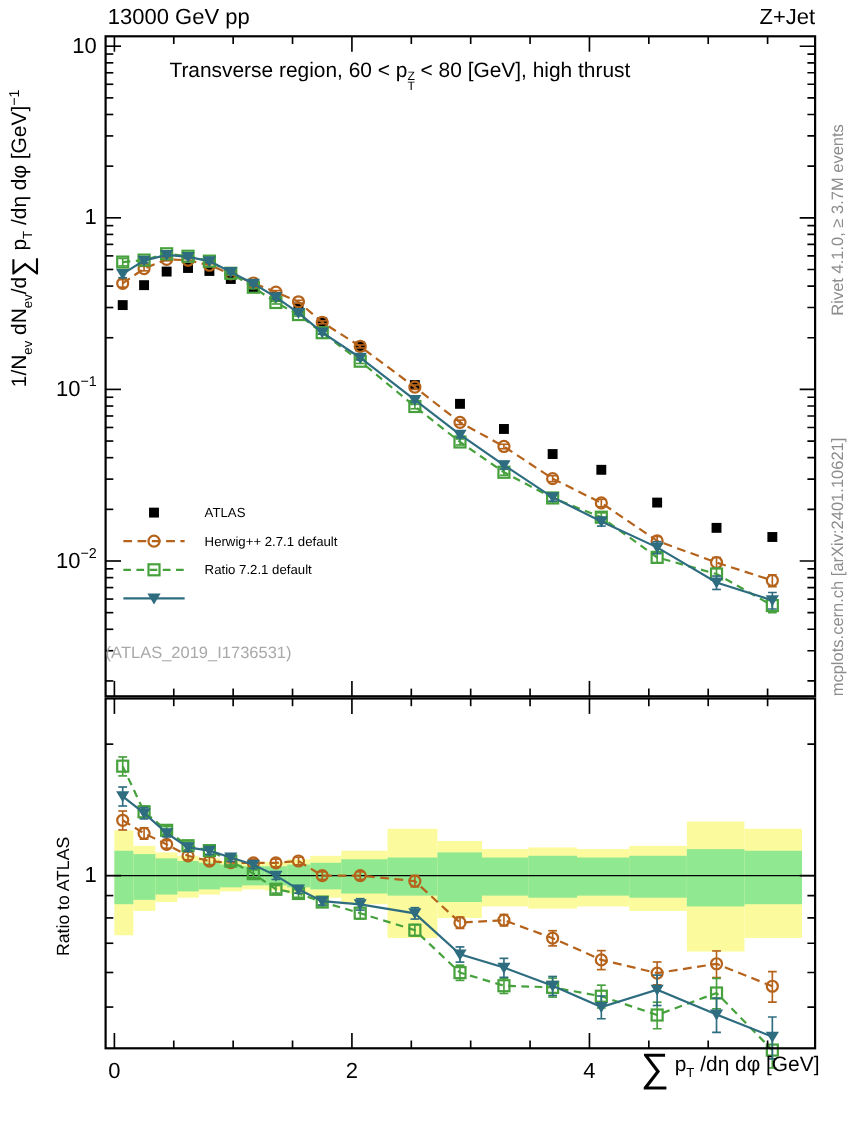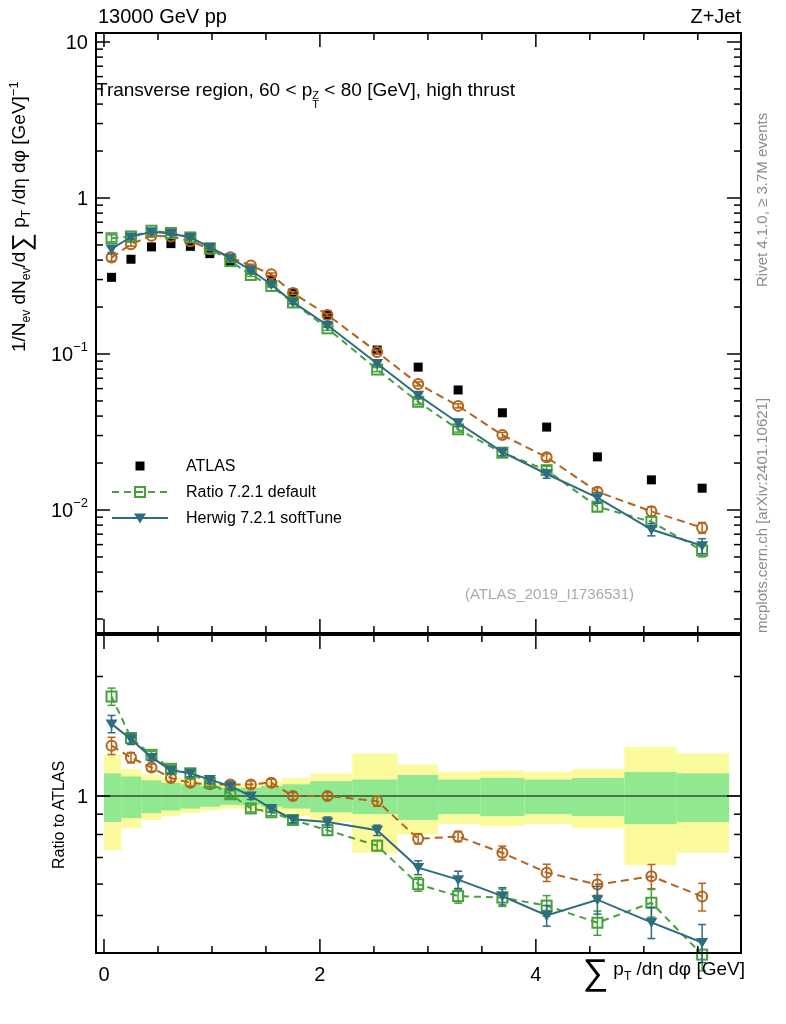--- a/index.html
+++ b/index.html
@@ -3,36 +3,36 @@
 <meta charset="utf-8">
 <style>
   html,body{margin:0;padding:0;background:#fff;}
   body{width:786px;height:1024px;position:relative;font-family:"Liberation Sans",sans-serif;color:#000;}
   .stage{position:absolute;left:0;top:0;width:786px;height:1024px;}
   #chart{position:absolute;left:0;top:0;z-index:1;}
   .txt{position:absolute;z-index:2;white-space:nowrap;}
   .hdr{font-size:20px;}
   #header-left{left:98px;top:5px;text-align:right;}
   #header-right{right:45px;top:5px;margin-left:10px;}
-  #plot-title{left:96px;top:79px;width:535px;font-size:19px;}
+  #plot-title{left:96px;top:54px;width:535px;text-align:center;font-size:19px;}
   .stack{display:inline-flex;flex-direction:column;align-items:center;font-size:11px;line-height:9px;vertical-align:-3px;}
   sub.s{font-size:12px;vertical-align:-5px;line-height:0;}
   sup.s{font-size:13px;vertical-align:7px;line-height:0;}
   .sigma-mid{font-size:26px;vertical-align:-5px;line-height:0;}
   .sigma-big{font-size:36px;vertical-align:-9px;line-height:0;}
   .vtext{position:absolute;transform:rotate(-90deg);transform-origin:0 0;white-space:nowrap;z-index:2;}
   #ylabel-main{left:8px;top:352px;font-size:19px;}
   #ylabel-ratio{left:50px;top:869px;font-size:16px;}
   #xlabel{right:41px;top:958px;font-size:19px;text-align:left;}
-  #watermark{left:96px;top:585px;width:538px;text-align:right;font-size:15px;color:#a9a9a9;}
+  #watermark{left:96px;top:585px;width:538px;text-align:left;font-size:15px;color:#a9a9a9;}
   #rivet-note{left:753px;top:287px;font-size:15px;color:#8c8c8c;}
   #mcplots-note{left:753px;top:633px;font-size:15px;color:#8c8c8c;}
   #legend{position:absolute;left:112px;top:453px;z-index:2;}
   .legend-row{display:flex;align-items:center;height:26px;}
-  .legend-label{margin-left:18px;font-size:16px;text-align:right;}
+  .legend-label{margin-left:18px;font-size:12px;text-align:right;}
 </style>
 </head>
 <body>
 
 <div class="stage">
   <svg id="chart" width="786" height="1024" font-family="&quot;Liberation Sans&quot;, sans-serif">
       <g>
         <rect x="103.98962169400737" y="754.7899227804851" width="17.274857716772672" height="95.47090175169387" fill="#fbfb9d"></rect>
         <rect x="121.26447941078004" y="768.9302128867738" width="19.9740542350184" height="59.195784439924864" fill="#fbfb9d"></rect>
         <rect x="141.23853364579844" y="774.9278579370824" width="19.97405423501843" height="45.08299877332604" fill="#fbfb9d"></rect>
@@ -736,26 +736,32 @@
 
   <div id="legend">
       <div class="legend-row">
         <svg width="56" height="18">
           <rect x="23.5" y="4.5" width="9" height="9" fill="#000000"></rect>
         </svg>
         <span class="legend-label">ATLAS</span>
       </div>
       <div class="legend-row">
         <svg width="56" height="18">
+          <line x1="0" y1="9" x2="56" y2="9" stroke="#b5621b" stroke-width="2" stroke-dasharray="8,5"></line>
+          <circle cx="28" cy="9" r="5" fill="none" stroke="#b5621b" stroke-width="2"></circle>
+        </svg>
+        <span class="legend-label">Herwig++ 2.7.1 default</span>
+      </div>
+      <div class="legend-row">
+        <svg width="56" height="18">
           <line x1="0" y1="9" x2="56" y2="9" stroke="#46a13d" stroke-width="2" stroke-dasharray="7,5"></line>
           <rect x="23" y="4" width="10" height="10" fill="none" stroke="#46a13d" stroke-width="2"></rect>
         </svg>
         <span class="legend-label">Ratio 7.2.1 default</span>
       </div>
       <div class="legend-row">
         <svg width="56" height="18">
           <line x1="0" y1="9" x2="56" y2="9" stroke="#2e6c80" stroke-width="2"></line>
           <path d="M 22 4.5 L 34 4.5 L 28 14.5 Z" fill="#2e6c80"></path>
         </svg>
-        <span class="legend-label">Herwig 7.2.1 softTune</span>
       </div>
     </div>
 </div>
 
 </body></html>

